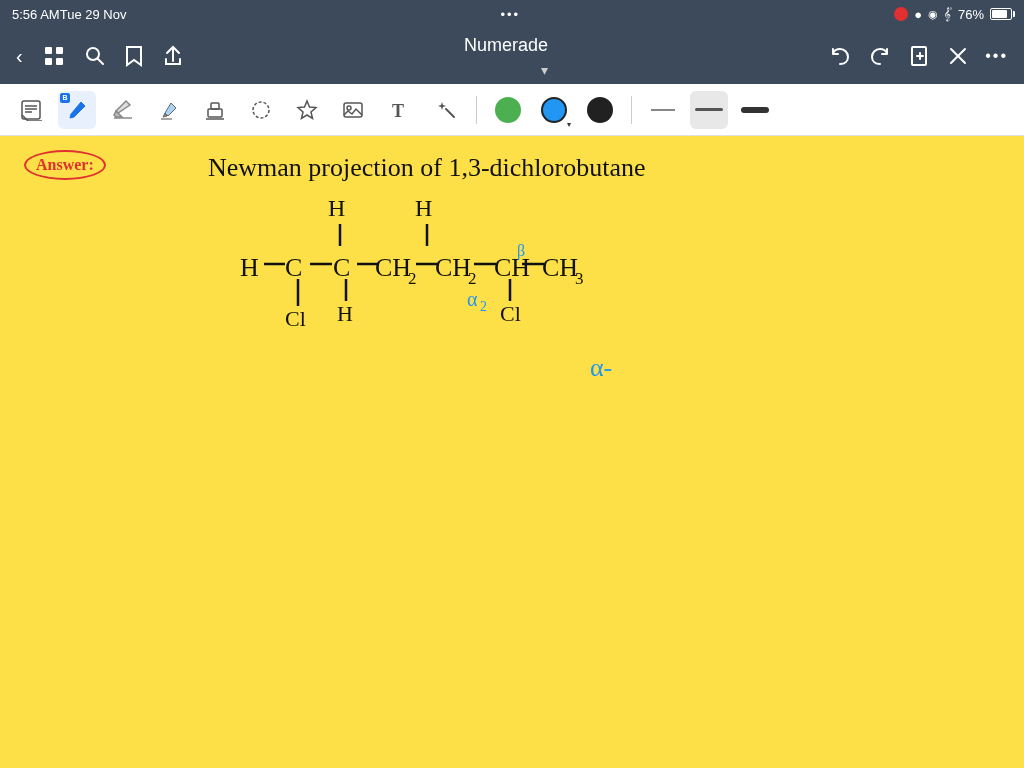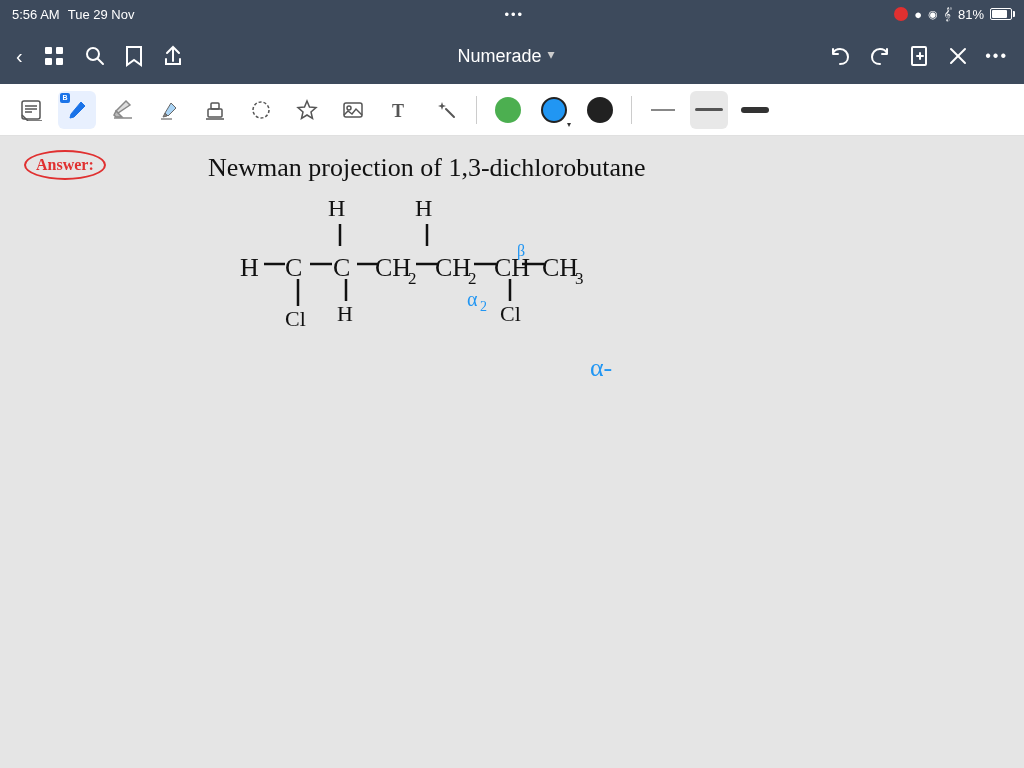--- a/index.html
+++ b/index.html
@@ -16,21 +16,21 @@
       background: #3d4a5c;
       color: #fff;
       height: 28px;
       display: flex;
       align-items: center;
       justify-content: space-between;
       padding: 0 12px;
       font-size: 13px;
       font-weight: 500;
     }
-    .status-left { display: flex; align-items: center; gap: 8px; }
+    .status-left { display: flex; align-items: center; }
     .status-center { display: flex; align-items: center; gap: 4px; }
     .status-right { display: flex; align-items: center; gap: 6px; }
     .battery-bar {
       display: flex; align-items: center; gap: 3px;
     }
     .battery-icon {
       width: 22px; height: 12px; border: 1.5px solid #fff; border-radius: 2px; position: relative;
       display: flex; align-items: center; padding: 1px;
     }
     .battery-icon::after {
@@ -44,21 +44,21 @@
     
     .nav-bar {
       background: #3d4a5c;
       height: 56px;
       display: flex;
       align-items: center;
       justify-content: space-between;
       padding: 0 16px;
     }
     .nav-left { display: flex; align-items: center; gap: 20px; }
-    .nav-center { display: flex; align-items: flex-start; gap: 6px; color: #fff; font-size: 18px; font-weight: 500; }
+    .nav-center { display: flex; align-items: flex-end; gap: 6px; color: #fff; font-size: 18px; font-weight: 500; flex-direction: column; }
     .nav-right { display: flex; align-items: center; gap: 18px; }
     .nav-icon {
       color: #fff;
       cursor: pointer;
       display: flex; align-items: center; justify-content: center;
       font-size: 20px;
     }
     .chevron-down { font-size: 14px; color: #ccc; }
 
     
@@ -104,21 +104,21 @@
 
     .separator {
       width: 1px; height: 28px; background: #ccc; margin: 0 4px;
     }
     .line-thin { width: 24px; height: 2px; background: #888; }
     .line-medium { width: 28px; height: 3px; background: #888; border-radius: 1px; }
     .line-thick { width: 28px; height: 5px; background: #333; border-radius: 2px; }
 
     
     .canvas-area {
-      background: #e5e5e5;
+      background: #fde047;
       flex: 1;
       position: relative;
       overflow: hidden;
     }
 
     
     .drawing-canvas {
       position: absolute;
       top: 0; left: 0;
       width: 100%; height: 100%;
@@ -146,21 +146,21 @@
     <span>Tue 29 Nov</span>
   </div>
   <div class="status-center">
     <span style="letter-spacing:2px;">•••</span>
   </div>
   <div class="status-right">
     <span style="background:#e03030;border-radius:50%;width:14px;height:14px;display:inline-block;"></span>
     <span style="font-size:13px;">●</span>
     <span style="font-size:11px;">◉</span>
     <span style="font-size:12px;">𝄟</span>
-    <span>81%</span>
+    <span>76%</span>
     <div class="battery-bar">
       <div class="battery-icon">
           <div class="battery-fill"></div>
         </div>
     </div>
   </div>
 </div>
 
 <div class="nav-bar">
   <div class="nav-left">

